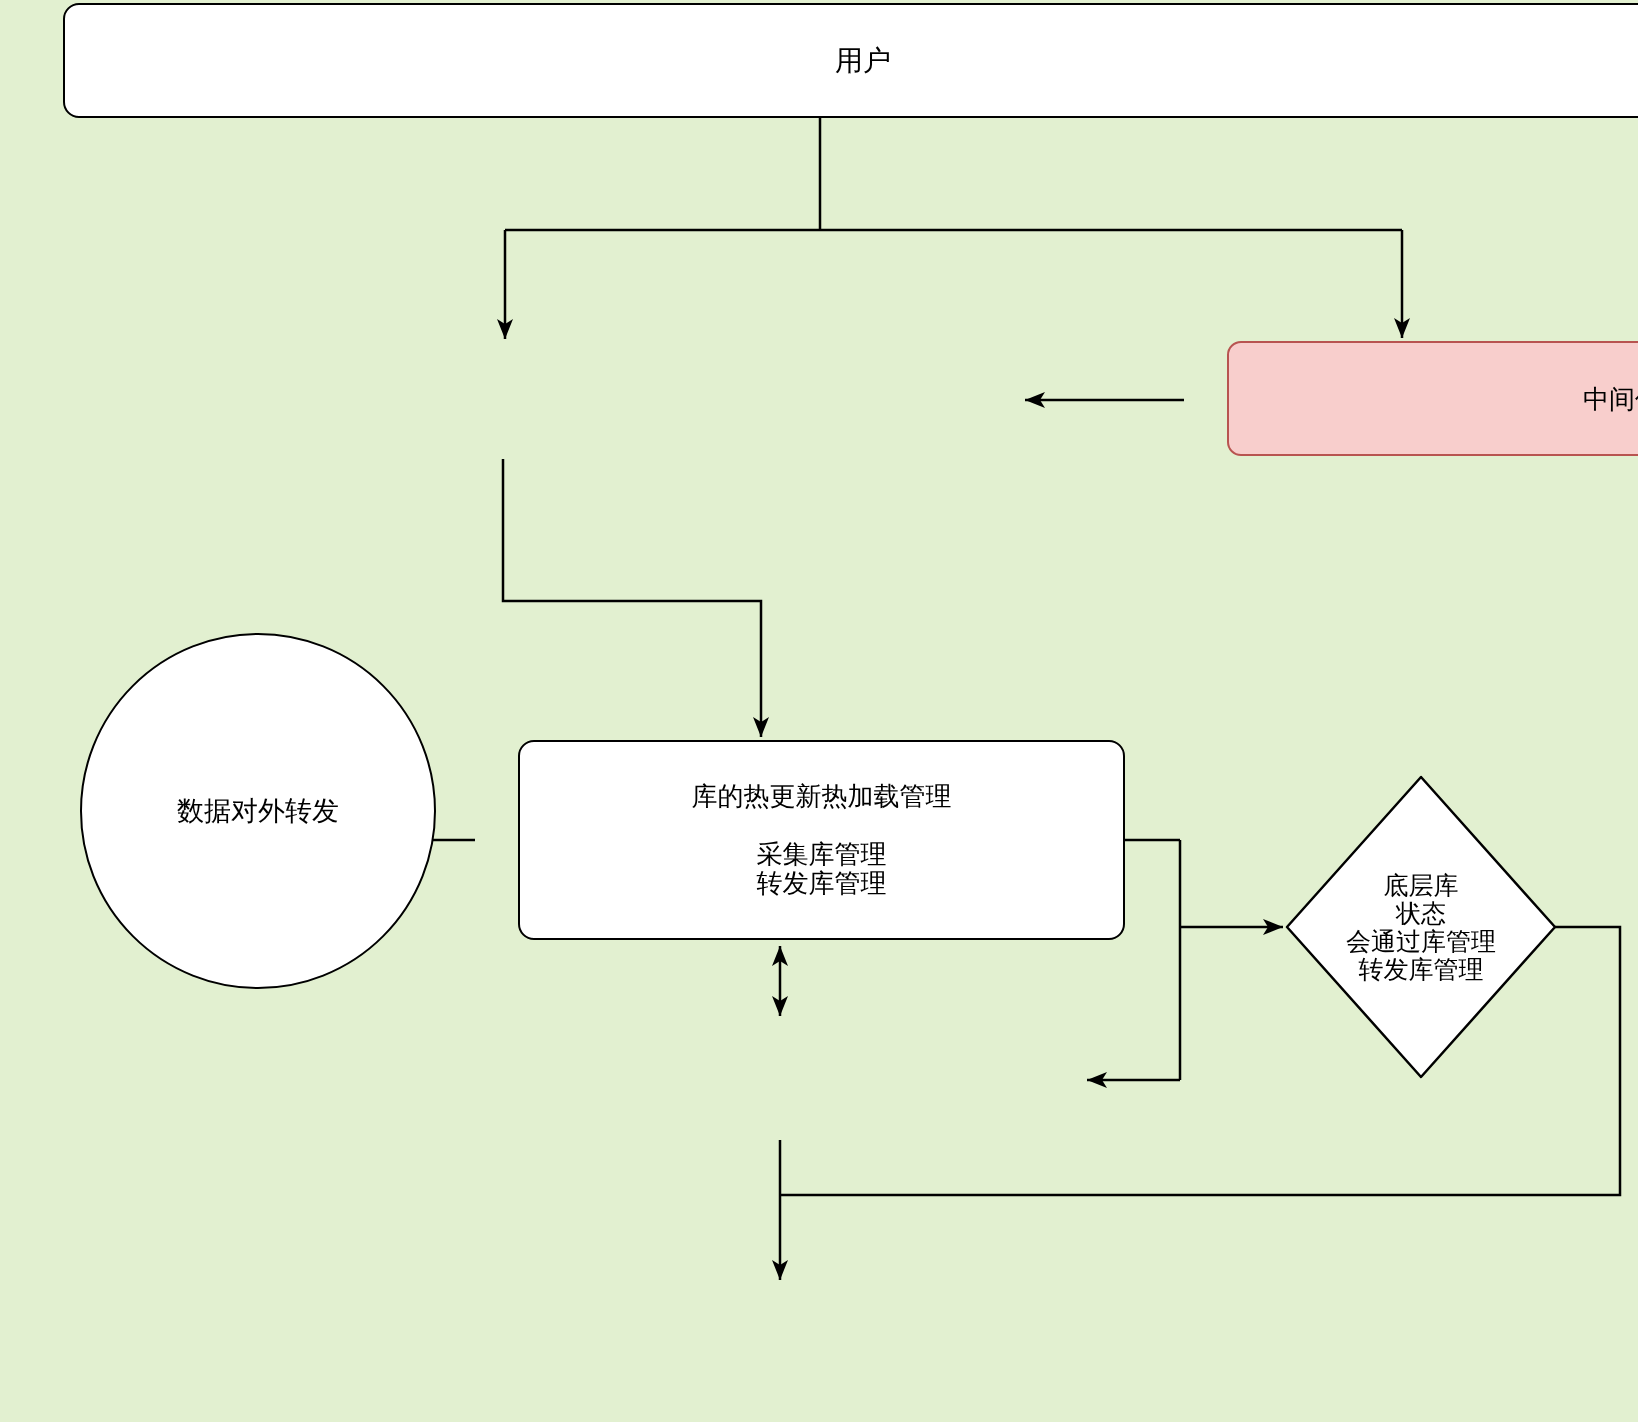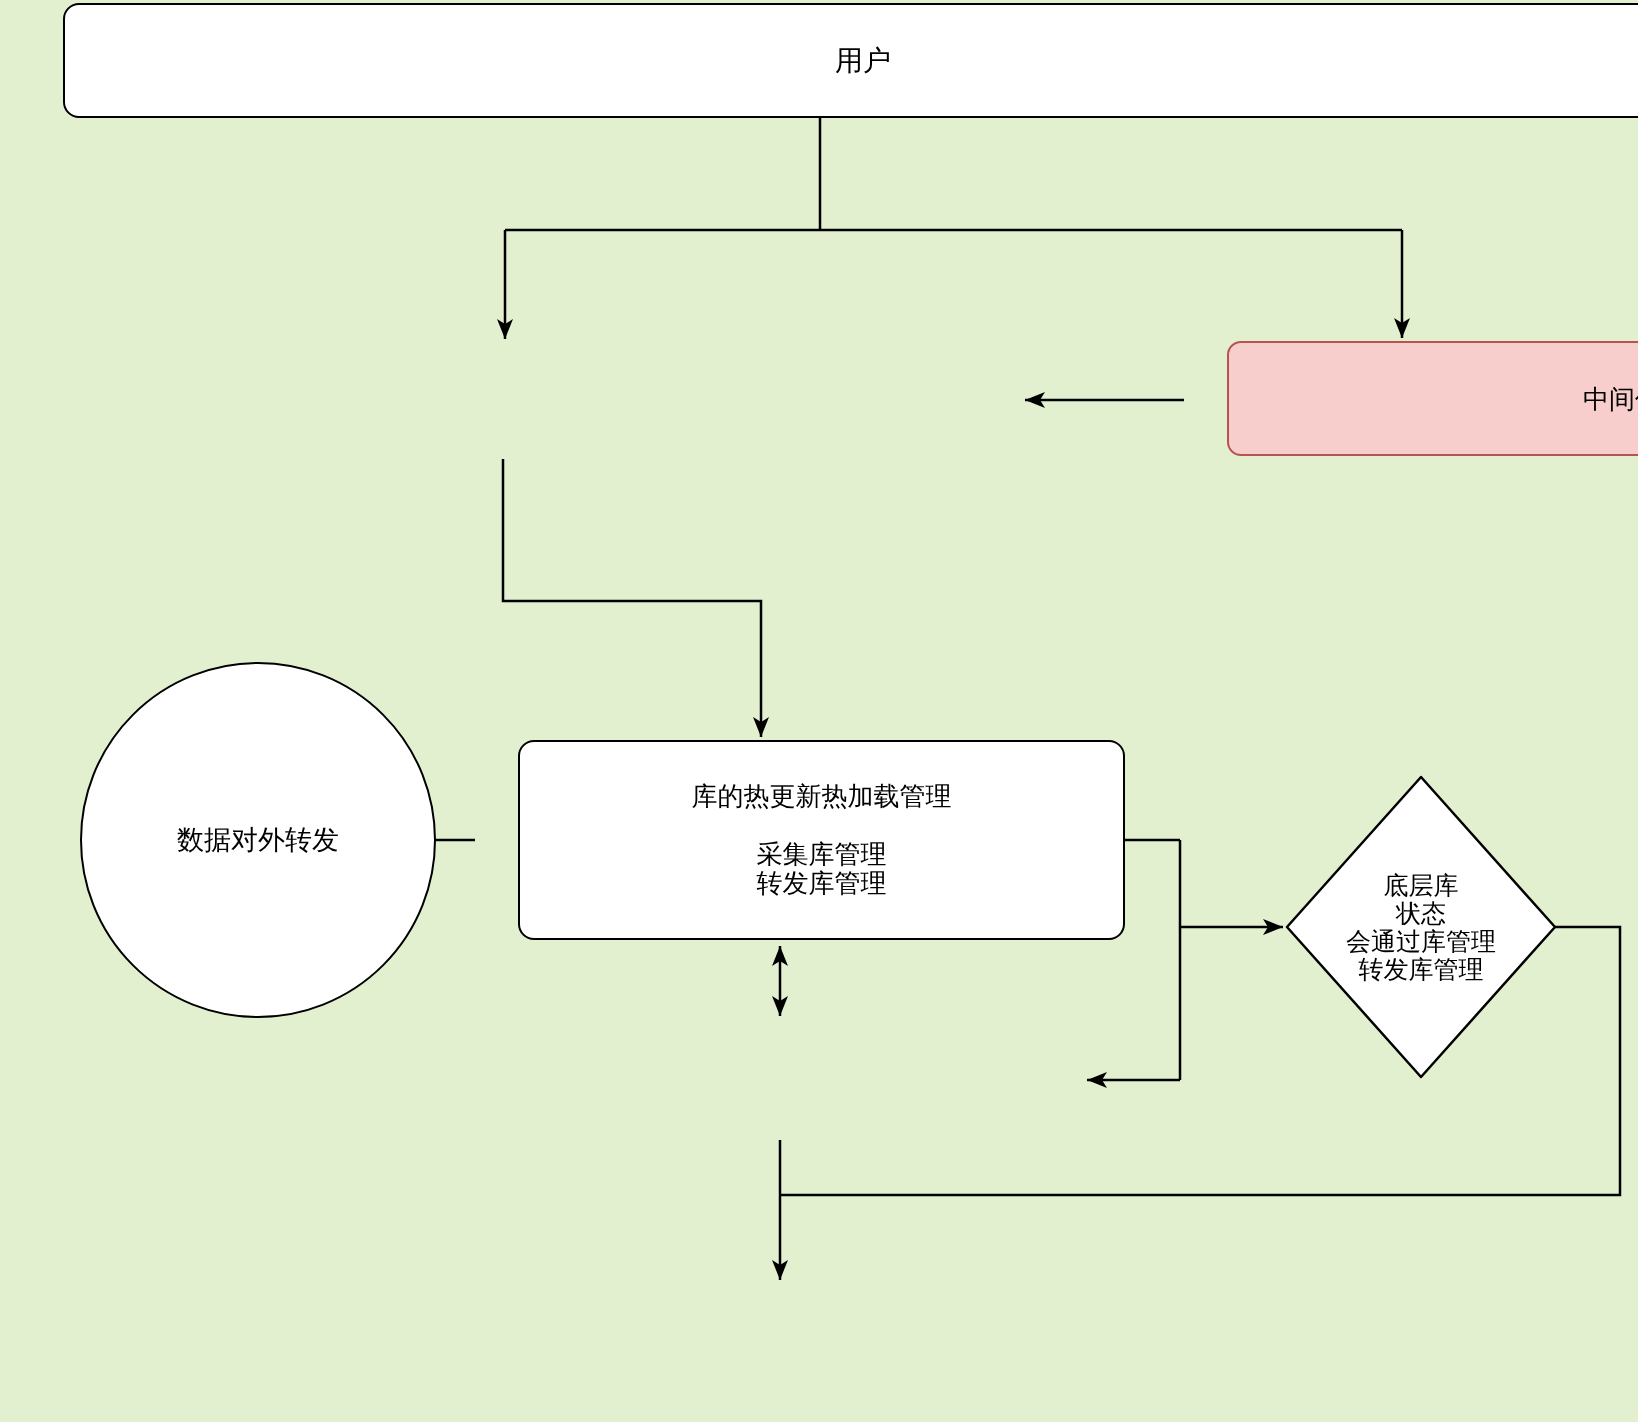--- a/index.html
+++ b/index.html
@@ -27,21 +27,21 @@
   .node-user{left:20px;top:3px;width:1600px;height:115px;font-size:28px;}
   .node-webapi{left:25px;top:342px;width:996px;height:117px;font-size:27px;}
   .node-middleware{
     left:1184px;top:341px;width:436px;height:115px;font-size:26px;
     background:var(--highlight-fill);border-color:var(--highlight-border);
     border-radius:14px;
     align-items:flex-end;
   }
   .node-middleware .node-line{line-height:30px;min-height:30px;}
   .node-circle{
-    left:37px;top:662px;width:356px;height:356px;border-radius:50%;
+    left:37px;top:633px;width:356px;height:356px;border-radius:50%;
     font-size:27px;
     text-align:center;
   }
   .node-library{left:475px;top:740px;width:607px;height:200px;font-size:26px;text-align:center;}
   .node-library .node-line{line-height:29px;min-height:29px;}
   .node-core{left:475px;top:1020px;width:607px;height:120px;font-size:27px;letter-spacing:1px;}
   .diamond-label{
     position:absolute;z-index:2;left:1291px;top:867px;width:260px;height:120px;
     display:flex;flex-direction:column;align-items:center;justify-content:center;
     font-size:25px;background:transparent;

